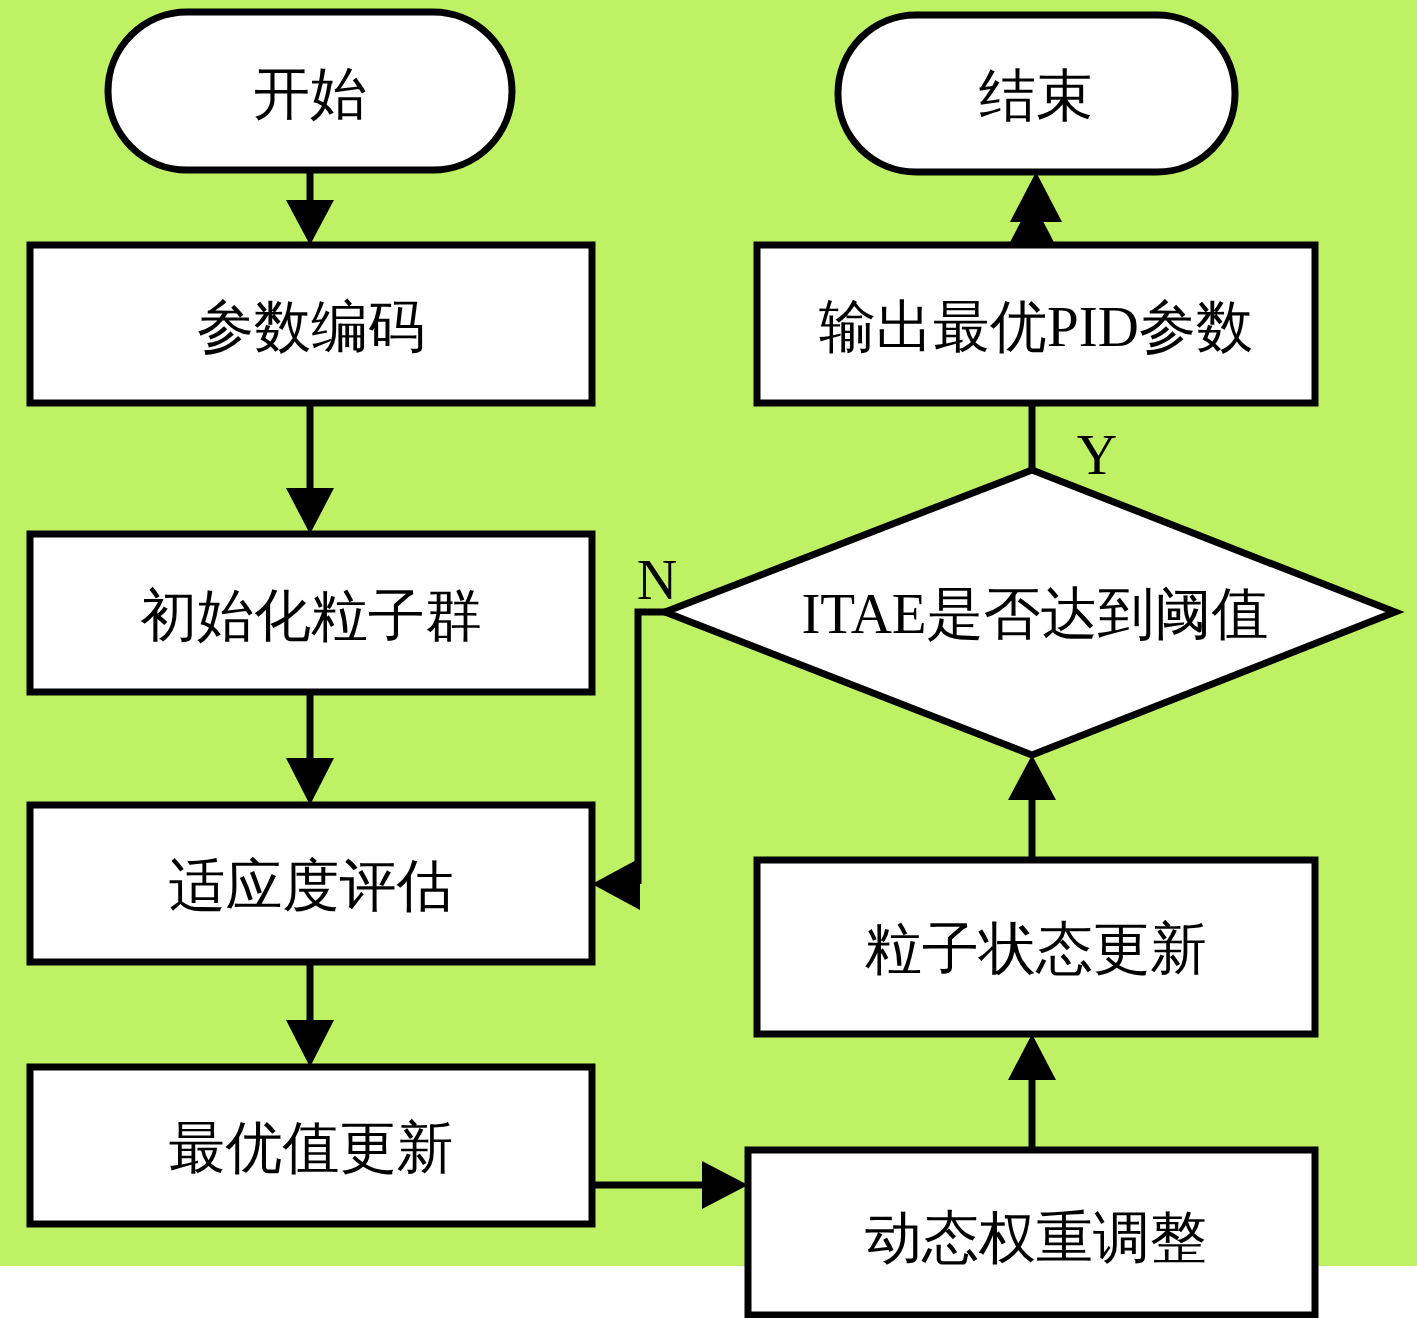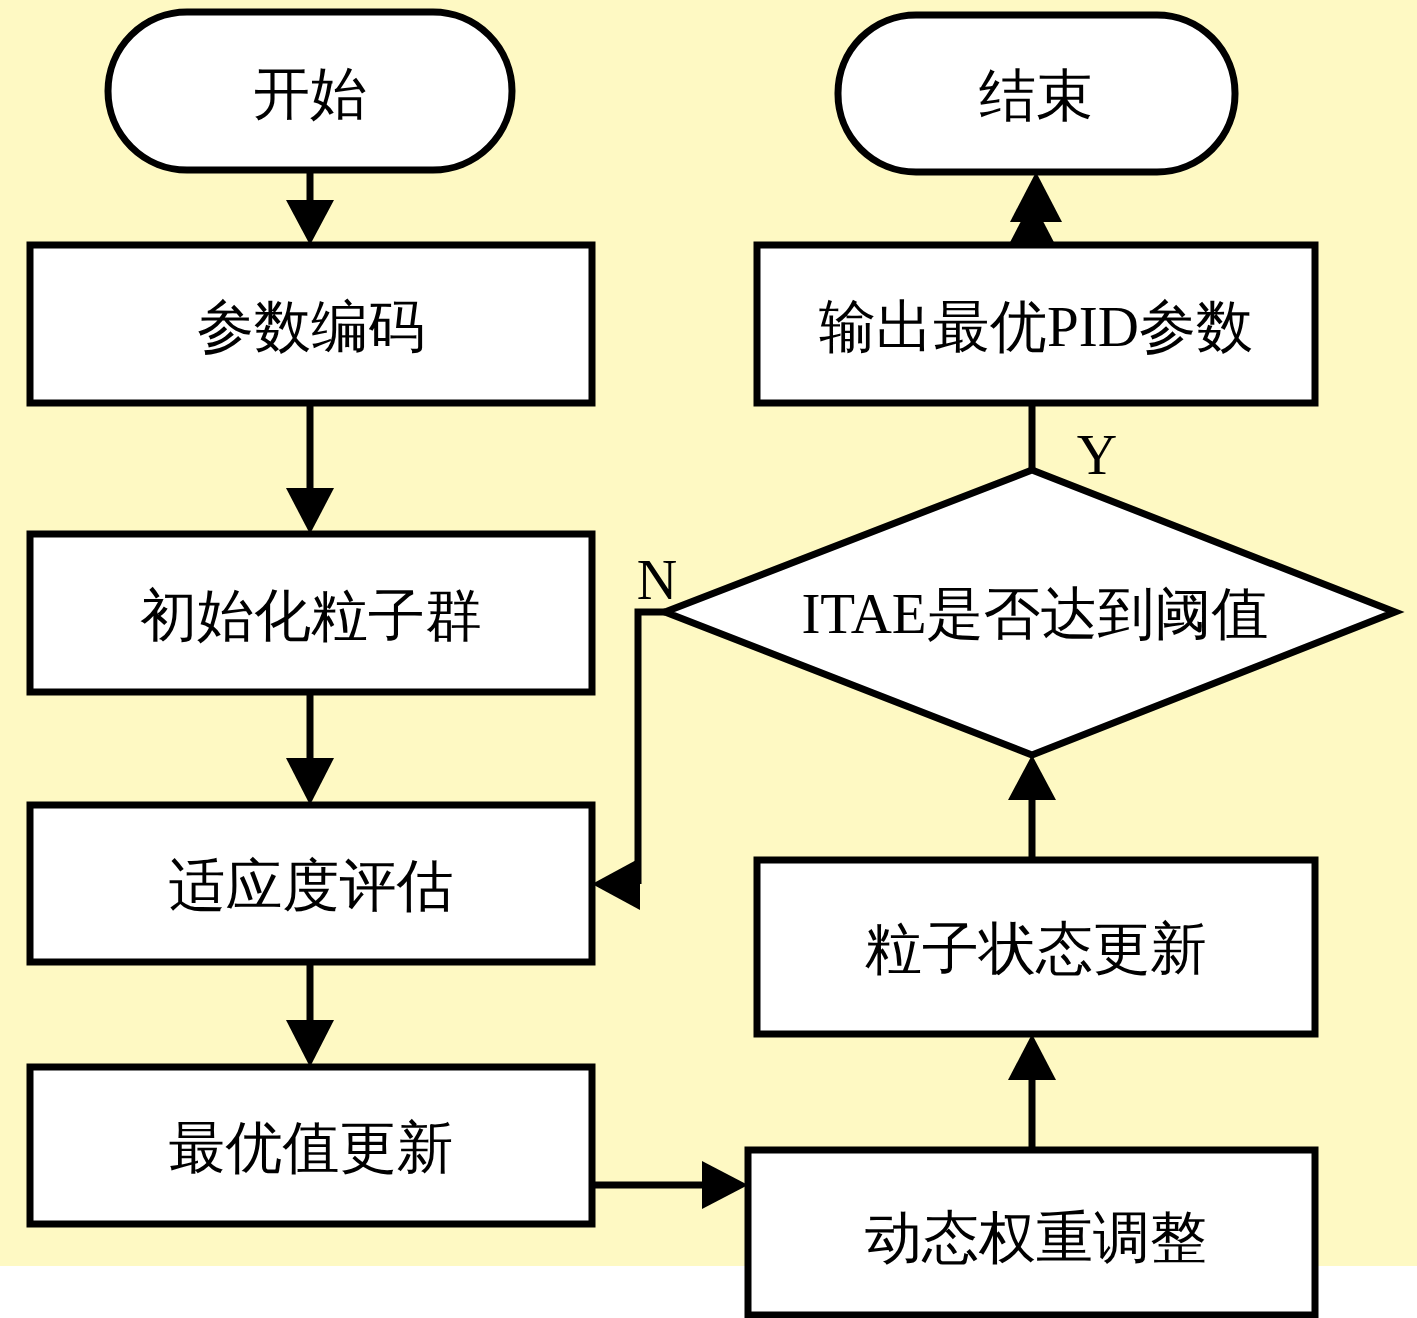--- a/index.html
+++ b/index.html
@@ -11,21 +11,21 @@
   body {
     width: 1417px;
     height: 1318px;
     overflow: hidden;
     font-family: "Liberation Serif", "DejaVu Serif", serif;
   }
   #flowchart-root {
     position: relative;
     width: 1417px;
     height: 1266px;
-    background: #fef9c3;
+    background: #bef264;
   }
   svg.flow-canvas {
     display: block;
     width: 1417px;
     height: 1318px;
   }
   .node-shape {
     fill: #ffffff;
     stroke: #000000;
     stroke-width: 7;

